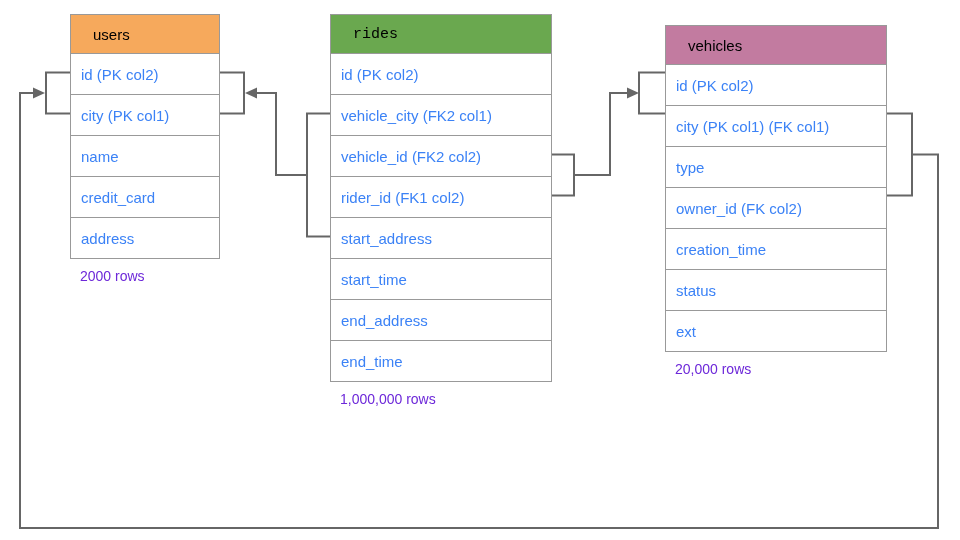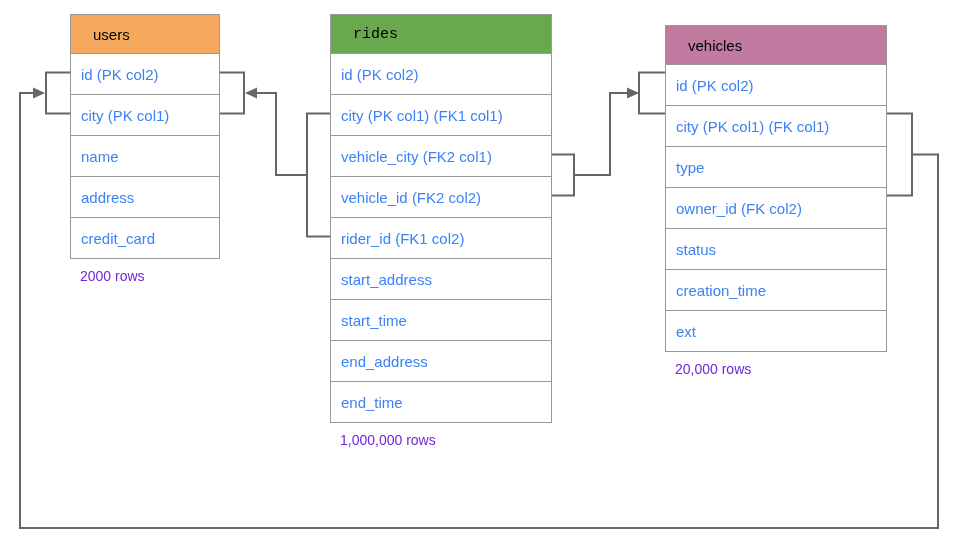--- a/index.html
+++ b/index.html
@@ -92,49 +92,48 @@
       <polyline class="connector" points="70,72.5 46,72.5 46,113.5 70,113.5" stroke="#666666"></polyline>
     </g>
   </svg>
 
   <div class="db-table" style="left:70px; top:14px; width:150px;">
     <div class="tbox">
       <div class="thead" style="background-color: rgb(246, 169, 92);">users</div>
       <div class="cell">id (PK col2)</div>
       <div class="cell">city (PK col1)</div>
       <div class="cell">name</div>
+      <div class="cell">credit_card</div>
       <div class="cell">address</div>
-      <div class="cell">credit_card</div>
     </div>
     <div class="rowcount">2000 rows</div>
   </div>
 
   <div class="db-table" style="left:330px; top:14px; width:222px;">
     <div class="tbox">
       <div class="thead" style="background-color: rgb(106, 168, 79); font-family: Liberation Mono, monospace;">rides</div>
       <div class="cell">id (PK col2)</div>
-      <div class="cell">city (PK col1) (FK1 col1)</div>
       <div class="cell">vehicle_city (FK2 col1)</div>
       <div class="cell">vehicle_id (FK2 col2)</div>
       <div class="cell">rider_id (FK1 col2)</div>
       <div class="cell">start_address</div>
       <div class="cell">start_time</div>
       <div class="cell">end_address</div>
       <div class="cell">end_time</div>
     </div>
     <div class="rowcount">1,000,000 rows</div>
   </div>
 
   <div class="db-table" style="left:665px; top:14px; width:222px;margin-top:11px;">
     <div class="tbox">
       <div class="thead" style="background-color: rgb(194, 123, 160);">vehicles</div>
       <div class="cell">id (PK col2)</div>
       <div class="cell">city (PK col1) (FK col1)</div>
       <div class="cell">type</div>
       <div class="cell">owner_id (FK col2)</div>
+      <div class="cell">creation_time</div>
       <div class="cell">status</div>
-      <div class="cell">creation_time</div>
       <div class="cell">ext</div>
     </div>
     <div class="rowcount">20,000 rows</div>
   </div>
 
 </div>
 
 </body></html>

